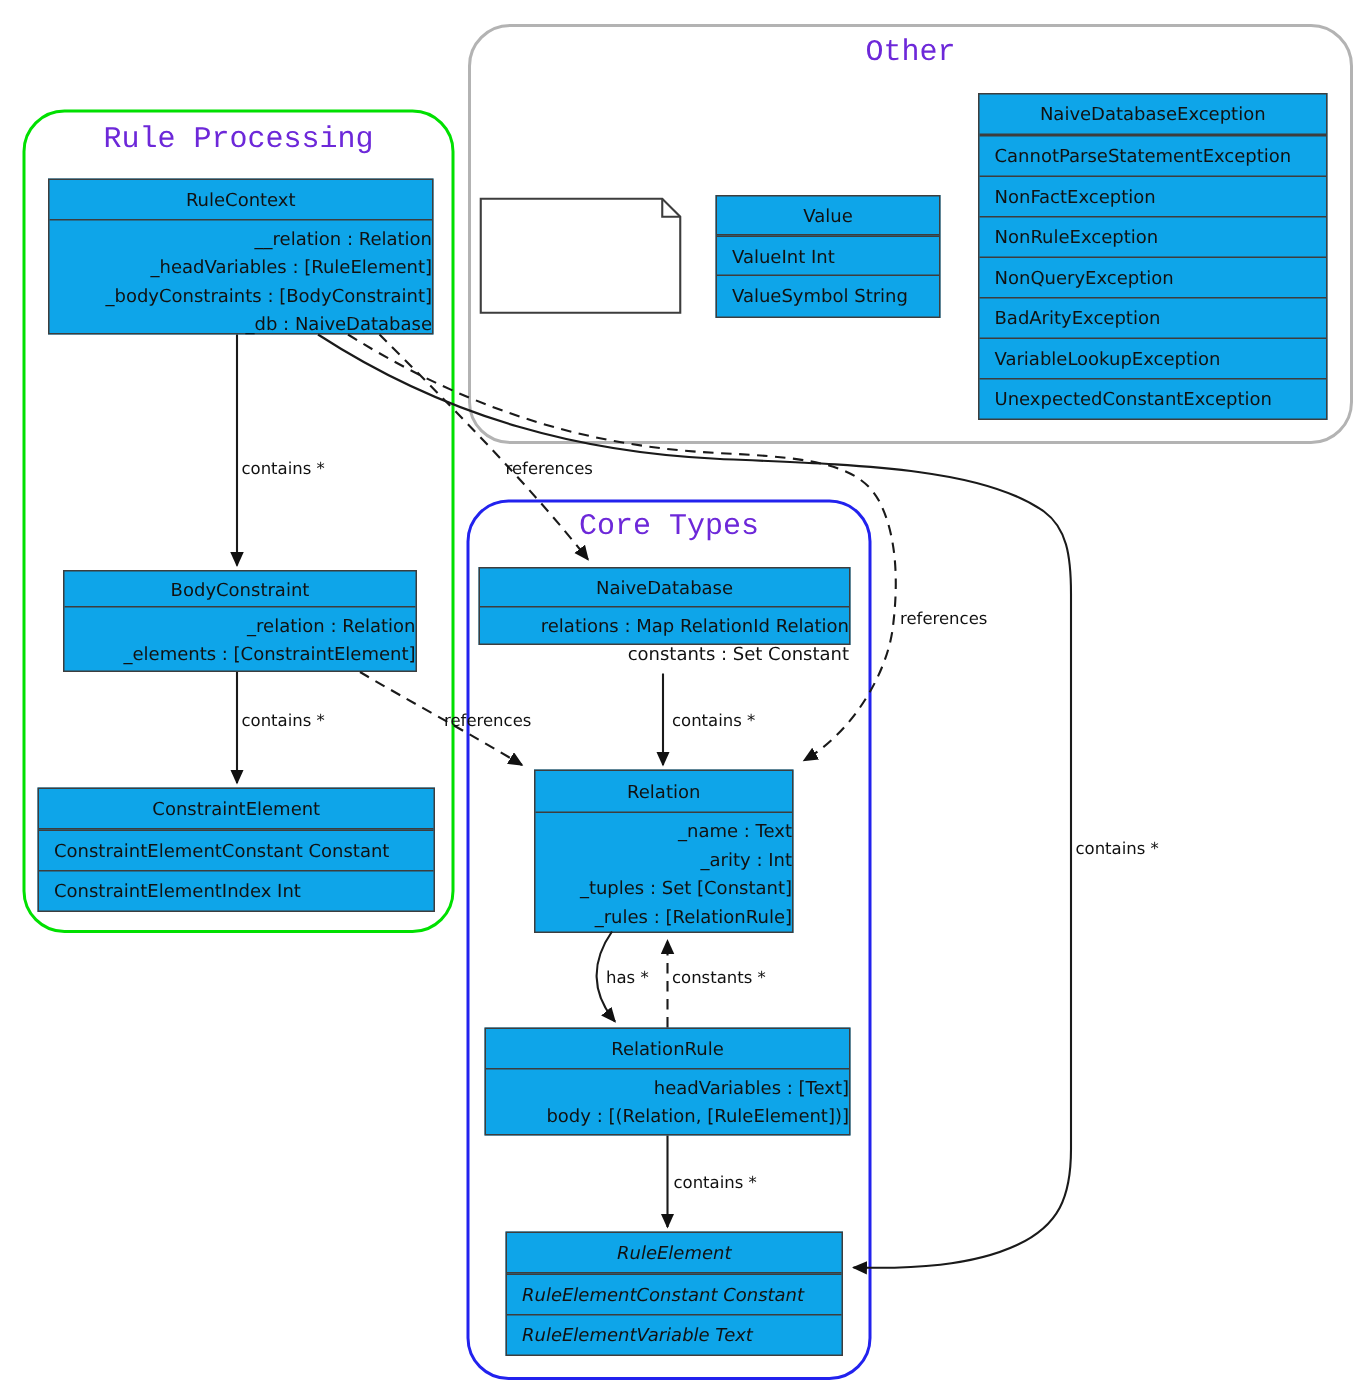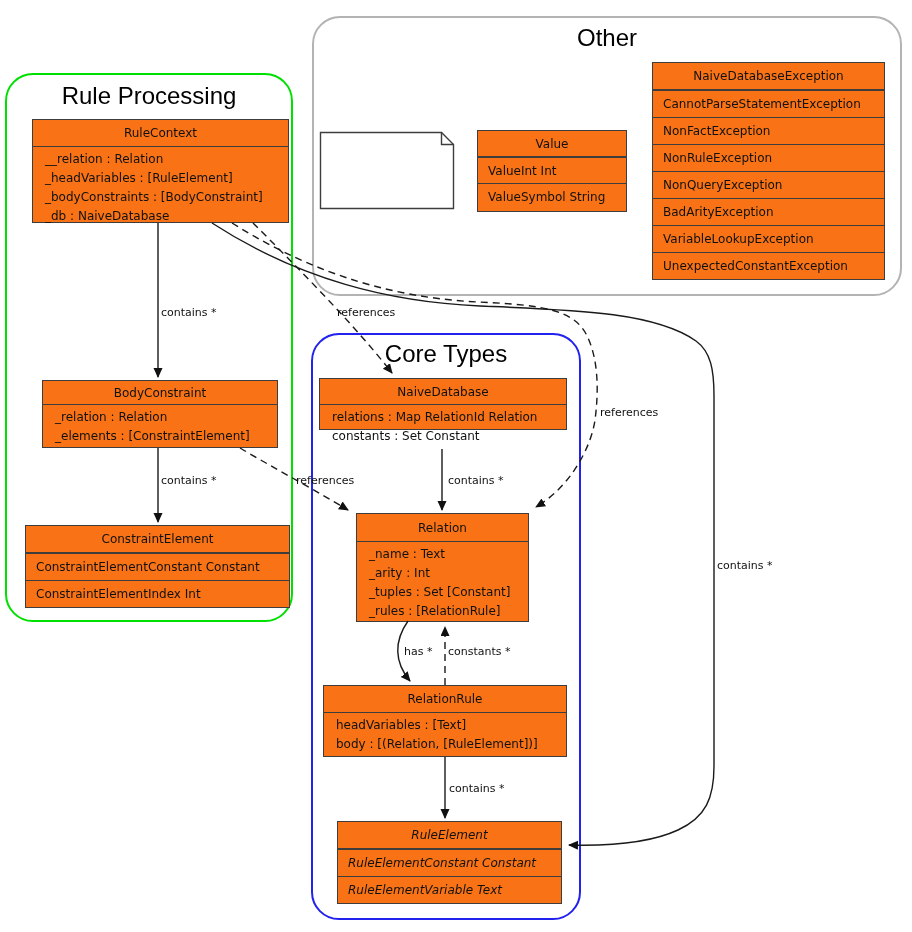--- a/index.html
+++ b/index.html
@@ -4,23 +4,23 @@
 <style>
   html,body{margin:0;padding:0;background:#fff;}
   #canvas{
     position:relative;width:912px;height:932px;background:#ffffff;
     font-family:"DejaVu Sans","Liberation Sans",sans-serif;color:#111;
     overflow:hidden;
   }
   .group{position:absolute;border:2px solid #999;border-radius:28px;background:transparent;}
   .group-title{
     position:absolute;left:0;right:0;text-align:center;
-    font-family:Liberation Sans, sans-serif;font-size:24px;color:#000000;
+    font-family:Liberation Mono, monospace;font-size:20px;color:#6d28d9;
   }
-  .node{position:absolute;background:#f97316;border:1.5px solid #3d3d3d;box-sizing:border-box;}
+  .node{position:absolute;background:#0ea5e9;border:1.5px solid #3d3d3d;box-sizing:border-box;text-align:right;}
   .node-header{
     display:flex;align-items:center;justify-content:center;
     font-size:12px;border-bottom:1.5px solid #3d3d3d;box-sizing:border-box;
   }
   .node-fields{font-size:12px;line-height:19px;padding:3px 0 0 12px;white-space:pre;}
   .node-row{
     display:flex;align-items:center;font-size:12px;padding:0 10px;
     border-top:1.5px solid #3d3d3d;box-sizing:border-box;
   }
   .node-row:first-of-type{border-top:none;}
@@ -29,21 +29,21 @@
   .note-title{padding:7px 0 0 9px;}
   .note-line{padding:0 0 0 9px;line-height:18px;}
   .note-gap{height:15px;}
   svg.edges{position:absolute;left:0;top:0;pointer-events:none;}
 </style>
 </head>
 <body>
 
 <div id="canvas">
 
-  <div class="group" style="left:5px;top:73px;width:284px;height:545px;border-color:#00e000;">
+  <div class="group" style="left:15px;top:73px;width:284px;height:545px;border-color:#00e000;">
     <div class="group-title" style="top:7px;">Rule Processing</div>
   </div>
 
   <div class="group" style="left:312px;top:16px;width:586px;height:276px;border-color:#b3b3b3;">
     <div class="group-title" style="top:6px;">Other</div>
   </div>
 
   <div class="group" style="left:311px;top:333px;width:266px;height:583px;border-color:#2222ee;">
     <div class="group-title" style="top:5px;">Core Types</div>
   </div>

